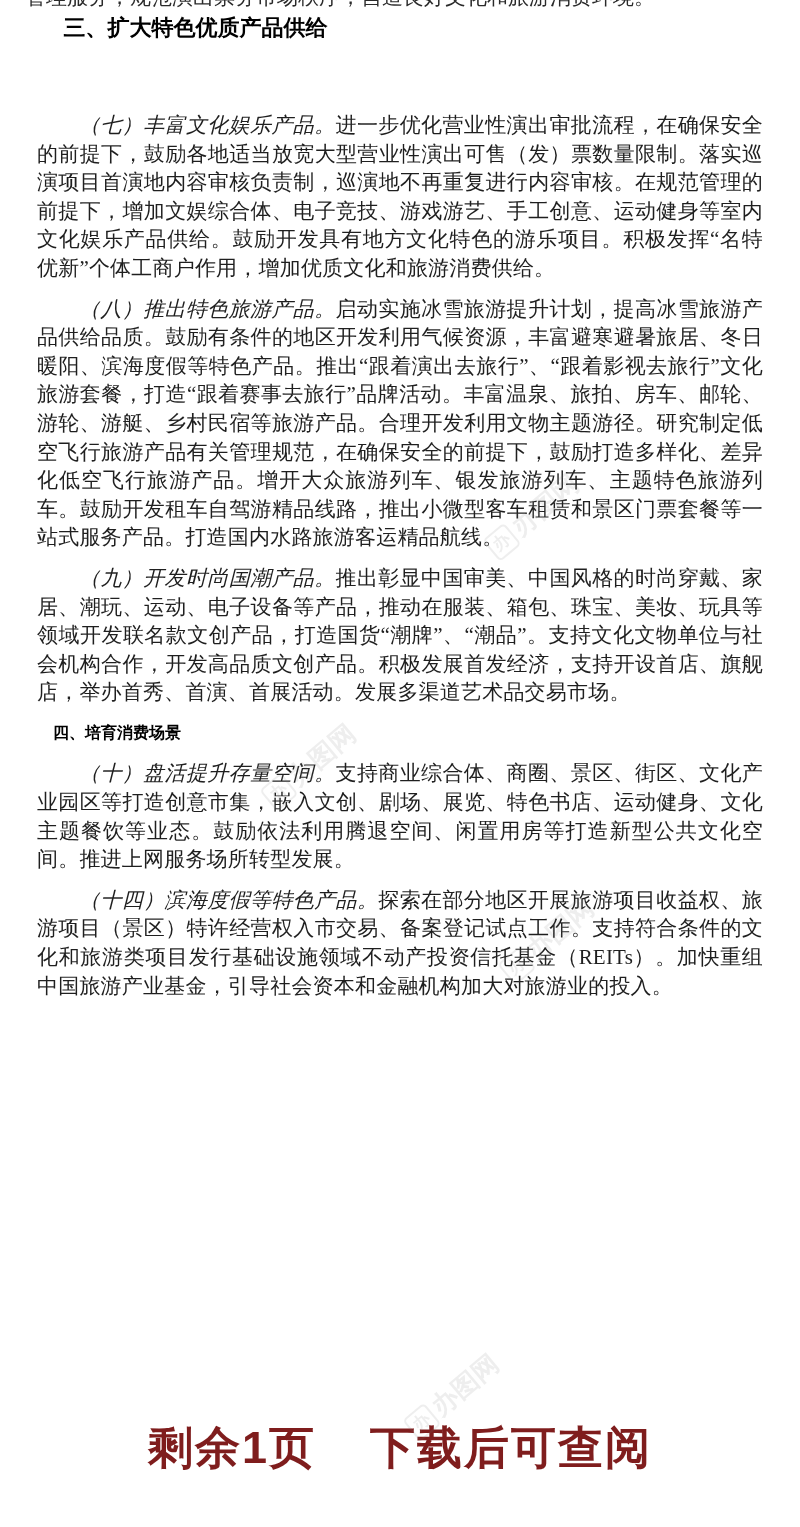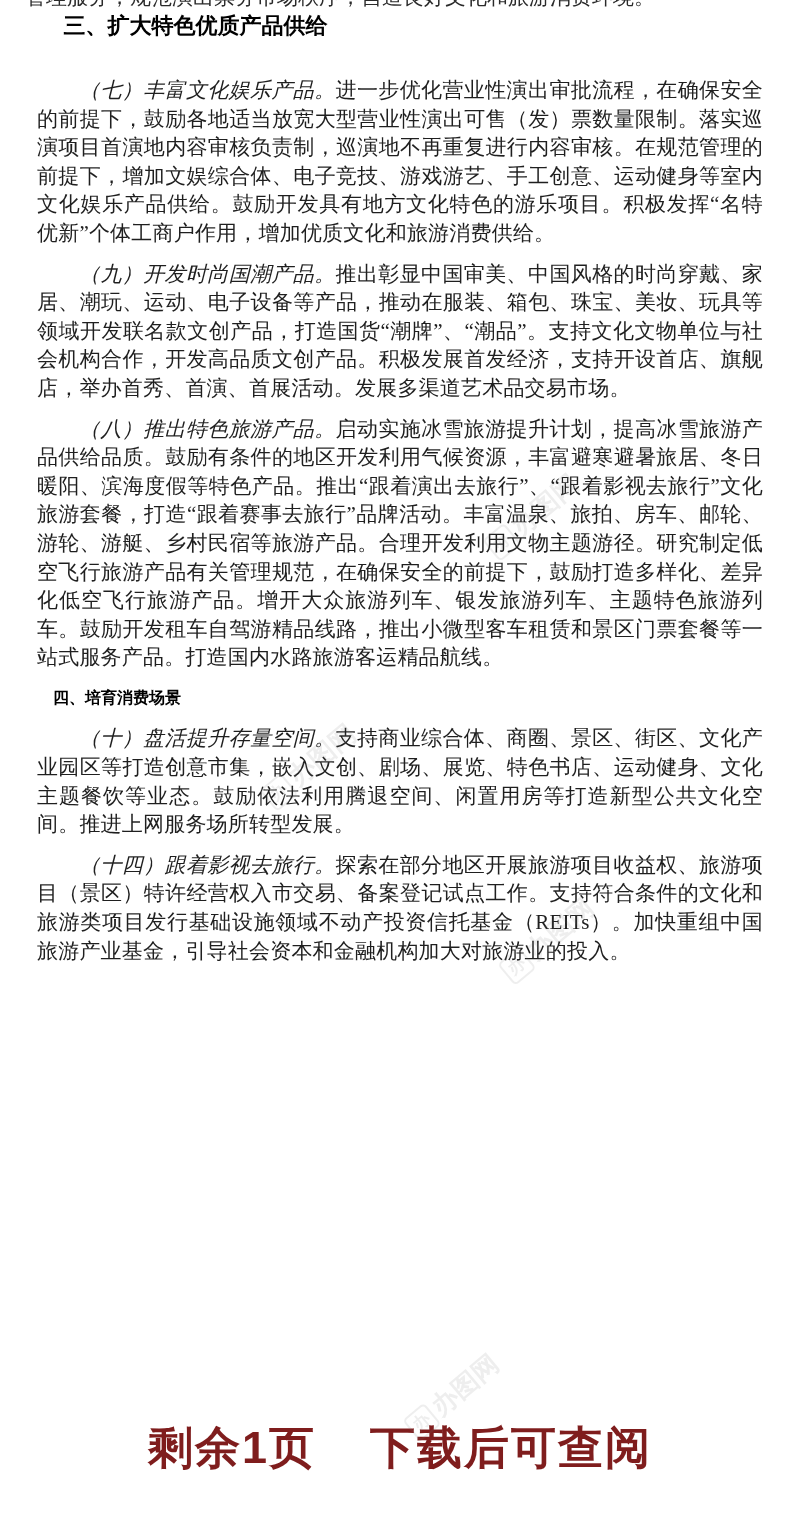--- a/index.html
+++ b/index.html
@@ -36,22 +36,21 @@
   .h2 {
     font-family: "Liberation Sans", "DejaVu Sans", sans-serif;
     font-weight: bold;
     color: #000000;
     font-size: 22px;
     line-height: 30px;
     text-indent: 1.75em;
     margin: 3px 0 0 0;
   }
   .h2.h2-gap {
-    margin-bottom: 33px;
-    font-family: Liberation Mono, monospace;
+    margin-bottom: 68px;
   }
   .h2.h2-inline {
     font-size: 16px;
     line-height: 28.6px;
     margin: 0;
   }
   .para {
     margin: 12px;
     font-size: 21px;
     line-height: 28.6px;
@@ -114,25 +113,25 @@
 
 <div class="page">
 
   <div class="clip-line">
     <span>管理服务，规范演出票务市场秩序，营造良好文化和旅游消费环境。</span>
   </div>
 
   <div class="doc-body">
       <div class="h2 h2-gap">三、扩大特色优质产品供给</div>
       <p class="para"><span class="lead">（七）丰富文化娱乐产品。</span><span>进一步优化营业性演出审批流程，在确保安全的前提下，鼓励各地适当放宽大型营业性演出可售（发）票数量限制。落实巡演项目首演地内容审核负责制，巡演地不再重复进行内容审核。在规范管理的前提下，增加文娱综合体、电子竞技、游戏游艺、手工创意、运动健身等室内文化娱乐产品供给。鼓励开发具有地方文化特色的游乐项目。积极发挥“名特优新”个体工商户作用，增加优质文化和旅游消费供给。</span></p>
+      <p class="para"><span class="lead">（八）推出特色旅游产品。</span><span>启动实施冰雪旅游提升计划，提高冰雪旅游产品供给品质。鼓励有条件的地区开发利用气候资源，丰富避寒避暑旅居、冬日暖阳、滨海度假等特色产品。推出“跟着演出去旅行”、“跟着影视去旅行”文化旅游套餐，打造“跟着赛事去旅行”品牌活动。丰富温泉、旅拍、房车、邮轮、游轮、游艇、乡村民宿等旅游产品。合理开发利用文物主题游径。研究制定低空飞行旅游产品有关管理规范，在确保安全的前提下，鼓励打造多样化、差异化低空飞行旅游产品。增开大众旅游列车、银发旅游列车、主题特色旅游列车。鼓励开发租车自驾游精品线路，推出小微型客车租赁和景区门票套餐等一站式服务产品。打造国内水路旅游客运精品航线。</span></p>
       <p class="para"><span class="lead">（九）开发时尚国潮产品。</span><span>推出彰显中国审美、中国风格的时尚穿戴、家居、潮玩、运动、电子设备等产品，推动在服装、箱包、珠宝、美妆、玩具等领域开发联名款文创产品，打造国货“潮牌”、“潮品”。支持文化文物单位与社会机构合作，开发高品质文创产品。积极发展首发经济，支持开设首店、旗舰店，举办首秀、首演、首展活动。发展多渠道艺术品交易市场。</span></p>
-      <p class="para"><span class="lead">（八）推出特色旅游产品。</span><span>启动实施冰雪旅游提升计划，提高冰雪旅游产品供给品质。鼓励有条件的地区开发利用气候资源，丰富避寒避暑旅居、冬日暖阳、滨海度假等特色产品。推出“跟着演出去旅行”、“跟着影视去旅行”文化旅游套餐，打造“跟着赛事去旅行”品牌活动。丰富温泉、旅拍、房车、邮轮、游轮、游艇、乡村民宿等旅游产品。合理开发利用文物主题游径。研究制定低空飞行旅游产品有关管理规范，在确保安全的前提下，鼓励打造多样化、差异化低空飞行旅游产品。增开大众旅游列车、银发旅游列车、主题特色旅游列车。鼓励开发租车自驾游精品线路，推出小微型客车租赁和景区门票套餐等一站式服务产品。打造国内水路旅游客运精品航线。</span></p>
       <div class="h2 h2-inline">四、培育消费场景</div>
       <p class="para"><span class="lead">（十）盘活提升存量空间。</span><span>支持商业综合体、商圈、景区、街区、文化产业园区等打造创意市集，嵌入文创、剧场、展览、特色书店、运动健身、文化主题餐饮等业态。鼓励依法利用腾退空间、闲置用房等打造新型公共文化空间。推进上网服务场所转型发展。</span></p>
-      <p class="para"><span class="lead">（十四）跟着影视去旅行。</span><span>探索在部分地区开展旅游项目收益权、旅游项目（景区）特许经营权入市交易、备案登记试点工作。支持符合条件的文化和旅游类项目发行基础设施领域不动产投资信托基金（REITs）。加快重组中国旅游产业基金，引导社会资本和金融机构加大对旅游业的投入。</span></p>
+      <p class="para"><span class="lead">（十四）滨海度假等特色产品。</span><span>探索在部分地区开展旅游项目收益权、旅游项目（景区）特许经营权入市交易、备案登记试点工作。支持符合条件的文化和旅游类项目发行基础设施领域不动产投资信托基金（REITs）。加快重组中国旅游产业基金，引导社会资本和金融机构加大对旅游业的投入。</span></p>
     </div>
 
   <div class="footer-note">
     <span>剩余1页</span><span class="hint">下载后可查阅</span>
   </div>
 
   <div class="wm wm1">
     <span class="wm-badge">办</span>
     <span>办图网</span>
   </div>

